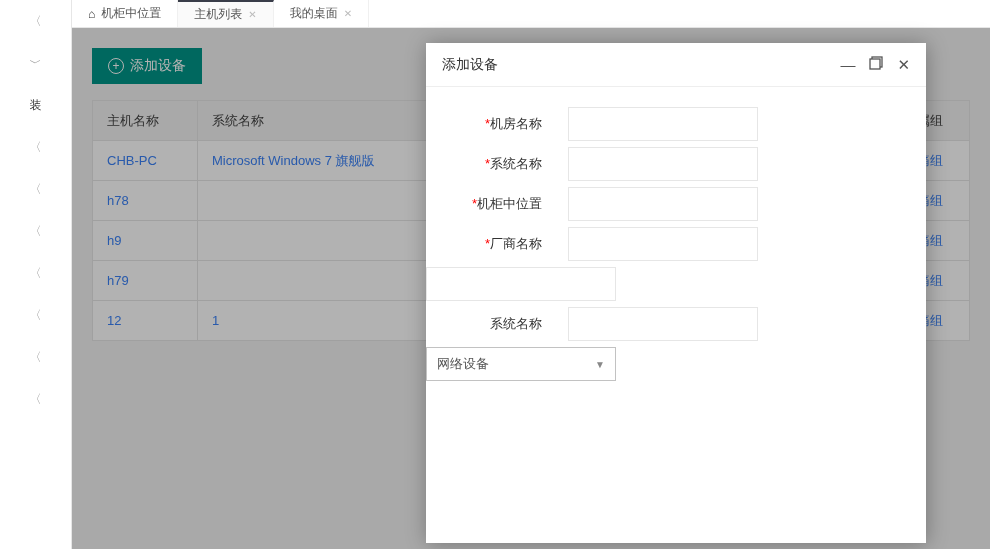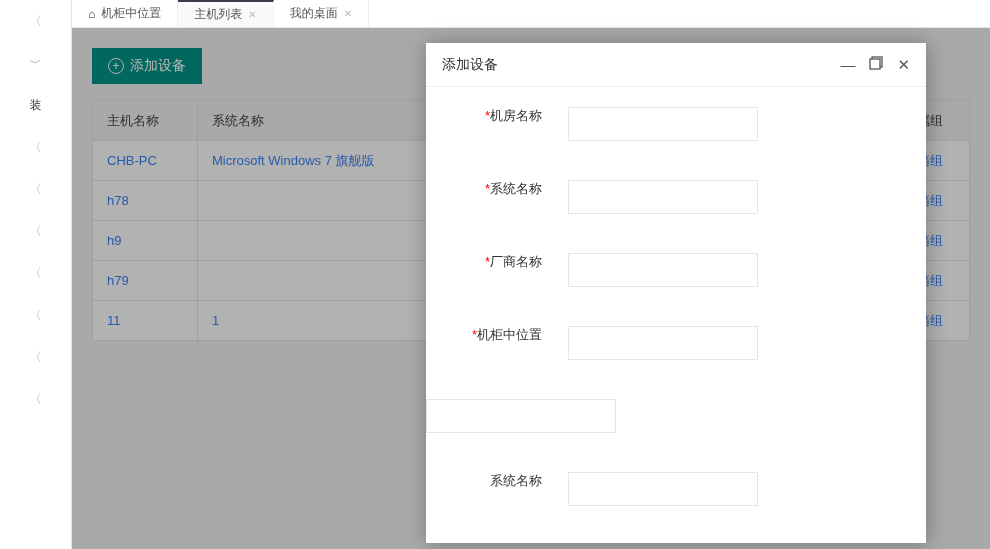--- a/index.html
+++ b/index.html
@@ -146,21 +146,22 @@
     .modal-body {
       flex: 1;
       overflow-y: auto;
       padding: 20px 30px 10px 0;
     }
     .modal-body::-webkit-scrollbar { width: 8px; }
     .modal-body::-webkit-scrollbar-thumb { background: #c1c1c1; }
     .modal-body::-webkit-scrollbar-track { background: #f1f1f1; }
     .form-row {
       display: flex;
-      margin-bottom: 39px;
+      align-items: center;
+      margin-bottom: 6px;
       gap: 12px;
     }
     .form-row label {
       width: 130px;
       text-align: right;
       padding-right: 14px;
       font-size: 13px;
       color: #333;
     }
     .form-row label .req { color: #f00; }
@@ -269,21 +270,21 @@
           <td>h9</td>
           <td></td>
           <td>胸痛组</td>
         </tr>
         <tr>
           <td>h79</td>
           <td></td>
           <td>胸痛组</td>
         </tr>
         <tr>
-          <td>11</td>
+          <td>12</td>
           <td>1</td>
           <td>胸痛组</td>
         </tr>
       </tbody>
   </table>
 </div>
 
 <div class="shade"></div>
 
 <div class="modal">
@@ -301,25 +302,25 @@
   <div class="modal-body">
     <div class="form-row">
       <label><span class="req">*</span><span>机房名称</span></label>
       <input class="ctrl" value="" style="">
     </div>
     <div class="form-row">
       <label><span class="req">*</span><span>系统名称</span></label>
       <input class="ctrl" value="" style="">
     </div>
     <div class="form-row">
+      <label><span class="req">*</span><span>机柜中位置</span></label>
+      <input class="ctrl" value="" style="">
+    </div>
+    <div class="form-row">
       <label><span class="req">*</span><span>厂商名称</span></label>
-      <input class="ctrl" value="" style="">
-    </div>
-    <div class="form-row">
-      <label><span class="req">*</span><span>机柜中位置</span></label>
       <input class="ctrl" value="" style="">
     </div>
     <div class="form-row">
       <input class="ctrl" value="" style="">
     </div>
     <div class="form-row">
       <label><span>系统名称</span></label>
       <input class="ctrl" value="" style="">
     </div>
     <div class="form-row">

